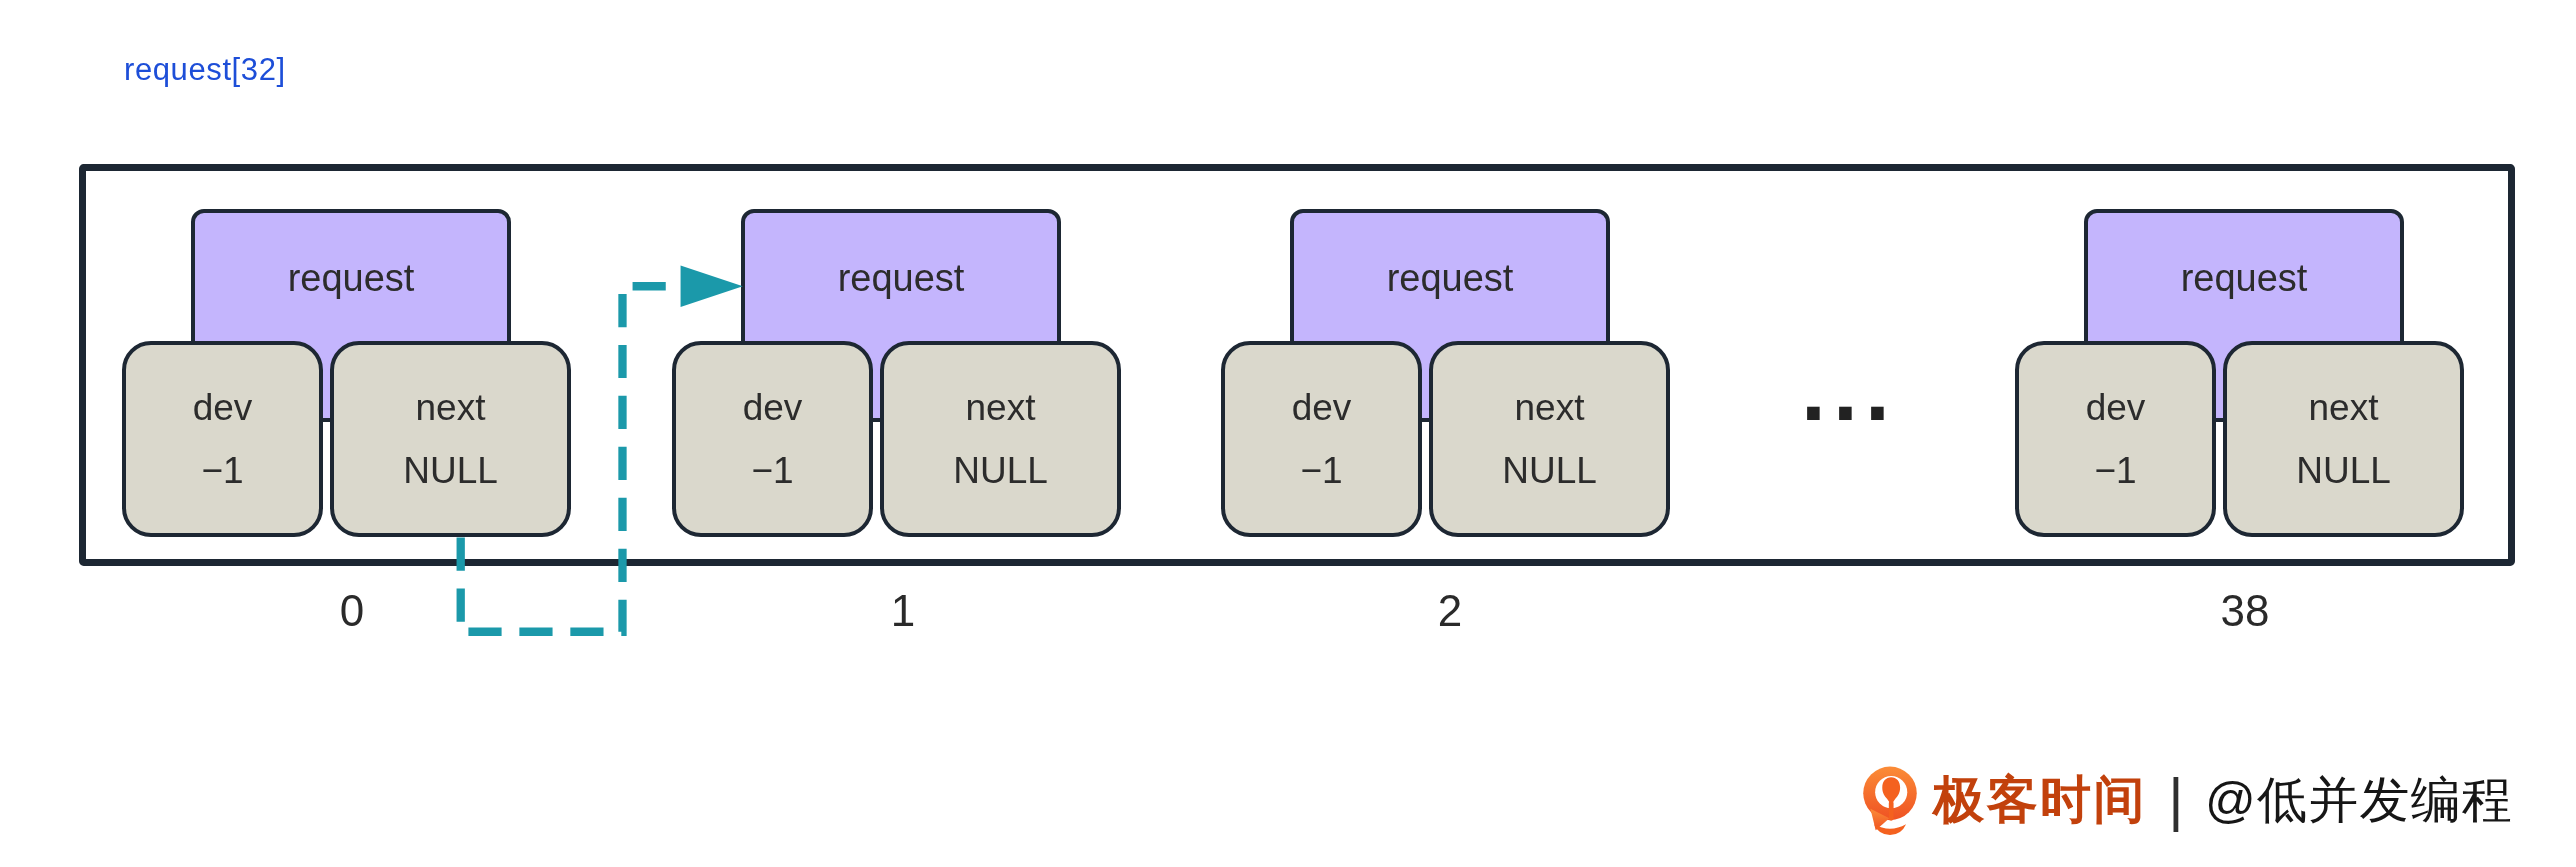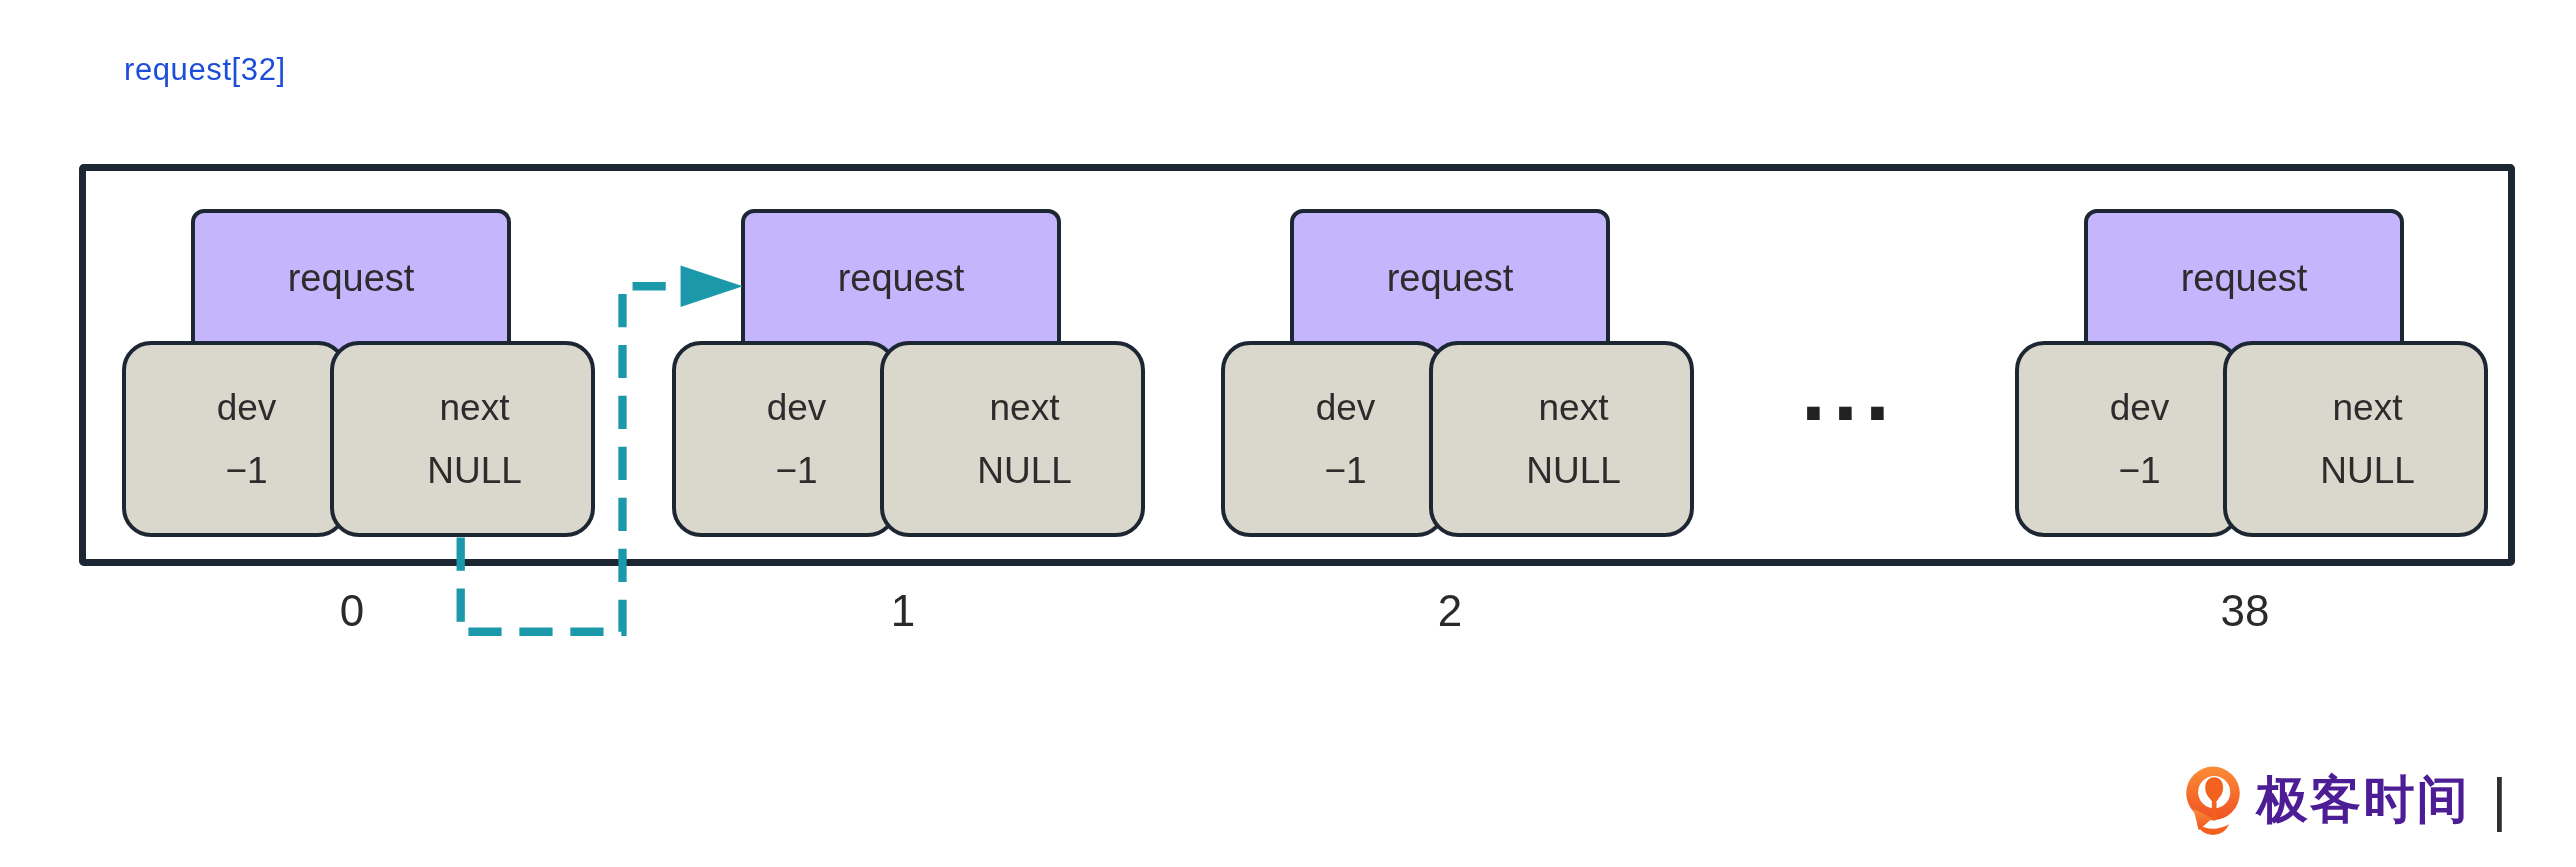--- a/index.html
+++ b/index.html
@@ -27,21 +27,21 @@
   .cell.c3{left:2015px;}
   .tab{
     position:absolute;left:69px;top:0;width:312px;height:205px;
     background:#c4b5fd;border:4.1px solid #1d2733;border-radius:13px;
     z-index:1;display:flex;justify-content:center;align-items:flex-start;
   }
   .tab span{margin-top:44px;font-size:38px;color:#2c2c2c;}
   .fieldbox{
     position:absolute;top:132px;height:188px;
     background:#dad8cc;border:4.1px solid #1d2733;border-radius:29px;
-    z-index:2;display:flex;flex-direction:column;justify-content:center;align-items:center;padding-left:24px;
+    z-index:2;display:flex;flex-direction:column;justify-content:center;align-items:center;
   }
   .fieldbox .ln{font-size:37px;line-height:63px;color:#2c2c2c;}
   .devbox{left:0;width:193px;}
   .nextbox{left:208px;width:233px;text-align:center;}
   .idx{
     position:absolute;top:586px;width:178px;text-align:center;
     font-size:44px;color:#2a2a2a;
   }
   .idx.i0{left:263px;}
   .idx.i1{left:814px;}
@@ -55,21 +55,21 @@
   .overlay{position:absolute;left:0;top:0;pointer-events:none;z-index:5;}
   .annotation{
     position:absolute;left:249px;top:663px;width:616px;
     text-align:center;color:#1b99aa;font-weight:700;
     font-size:50px;line-height:75px;
   }
   .watermark{
     position:absolute;right:63px;top:765px;height:70px;
     display:flex;align-items:center;gap:15.4px;
   }
-  .brand{font-size:51px;font-weight:700;color:#4c1d95;letter-spacing:2.4px;}
+  .brand{font-size:51px;font-weight:700;color:#c2410c;letter-spacing:2.4px;}
   .wm-sep{font-size:59px;font-weight:200;color:#2f2f2f;padding:0 6px;line-height:59px;}
   .handle{font-size:50px;font-weight:400;color:#161616;letter-spacing:1.2px;}
 </style>
 </head>
 <body>
 
 <div id="canvas">
 
   <div class="title">request[32]</div>
 
@@ -156,16 +156,17 @@
       </defs>
       <circle cx="47" cy="46" r="45" fill="url(#og)"></circle>
       <path d="M 14 72 L 23 108 L 46 88 Z" fill="url(#og)"></path>
       <circle cx="49" cy="44" r="27" fill="#ffffff"></circle>
       <path d="M49 19 C58 19 64 26 64 36 C64 45 60 51 56 55 L49 65 L42 55 C38 51 34 45 34 36 C34 26 40 19 49 19 Z" fill="#f4611f"></path>
       <rect x="45" y="58" width="8" height="34" rx="4" fill="#f4611f"></rect>
       <path d="M20 98 Q47 113 74 98 Q66 116 47 116 Q28 116 20 98 Z" fill="#f4611f"></path>
     </svg>
     <span class="brand">极客时间</span>
     <span class="wm-sep">|</span>
+    <span class="handle">@低并发编程</span>
   </div>
 
 </div>
 
 
 </body></html>

